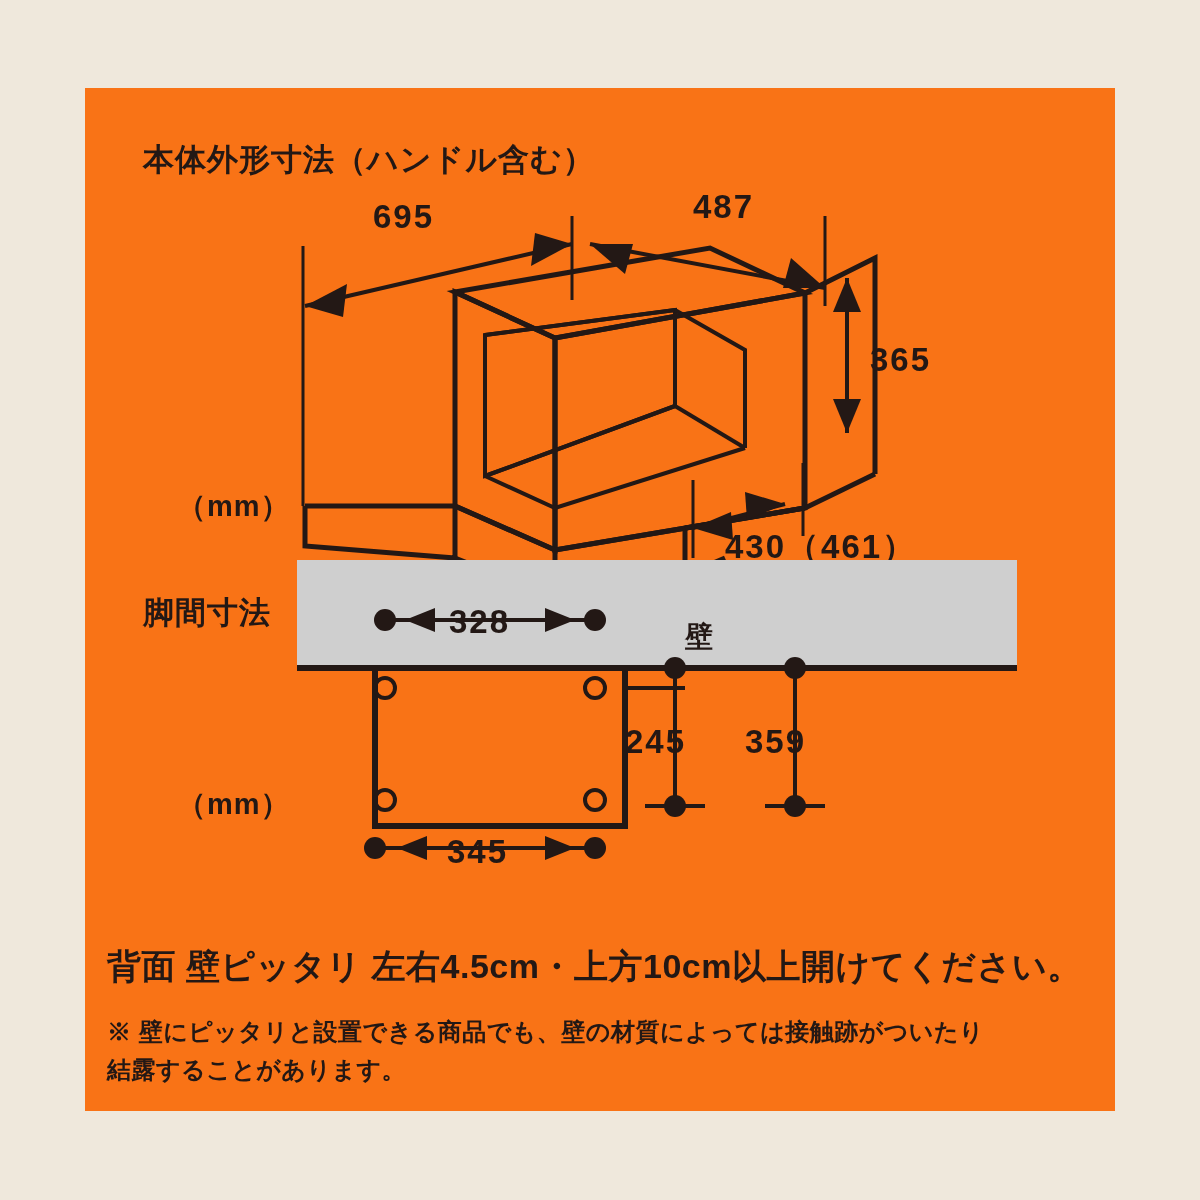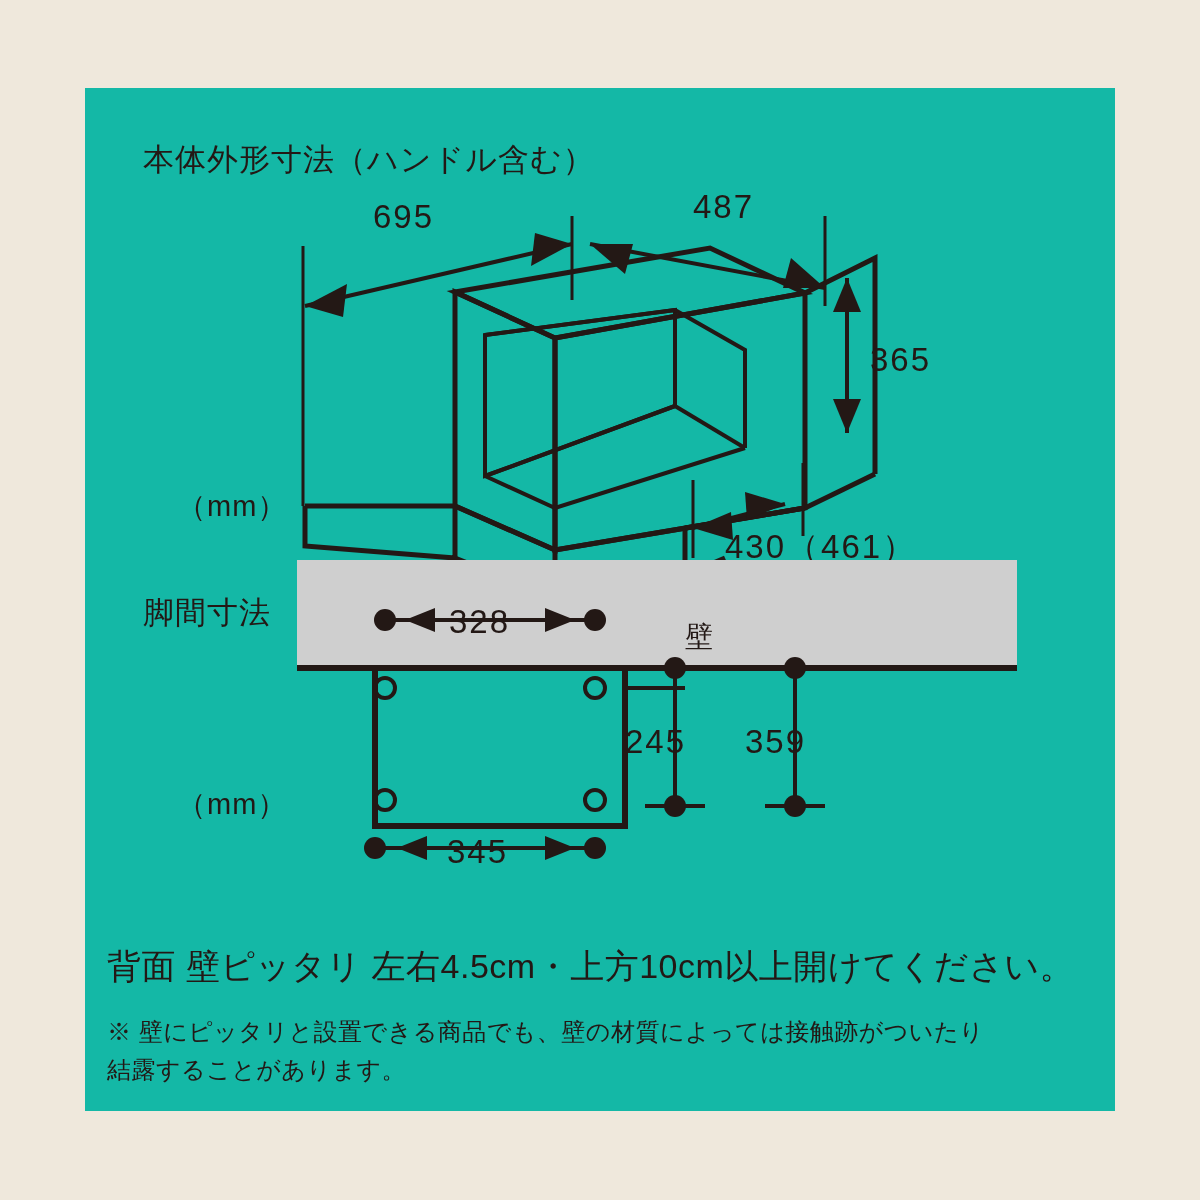--- a/index.html
+++ b/index.html
@@ -18,21 +18,22 @@
     width: 1200px;
     height: 1200px;
     background: #efe8dc;
   }
   #card {
     position: absolute;
     left: 85px;
     top: 88px;
     width: 1030px;
     height: 1023px;
-    background: #14b8a6;
+    background: #f97316;
+    font-weight: bold;
   }
   .svg-wrap {
     position: absolute;
     left: 0;
     top: 0;
     width: 1030px;
     height: 1023px;
   }
   text {
     font-family: "Liberation Sans", sans-serif;

